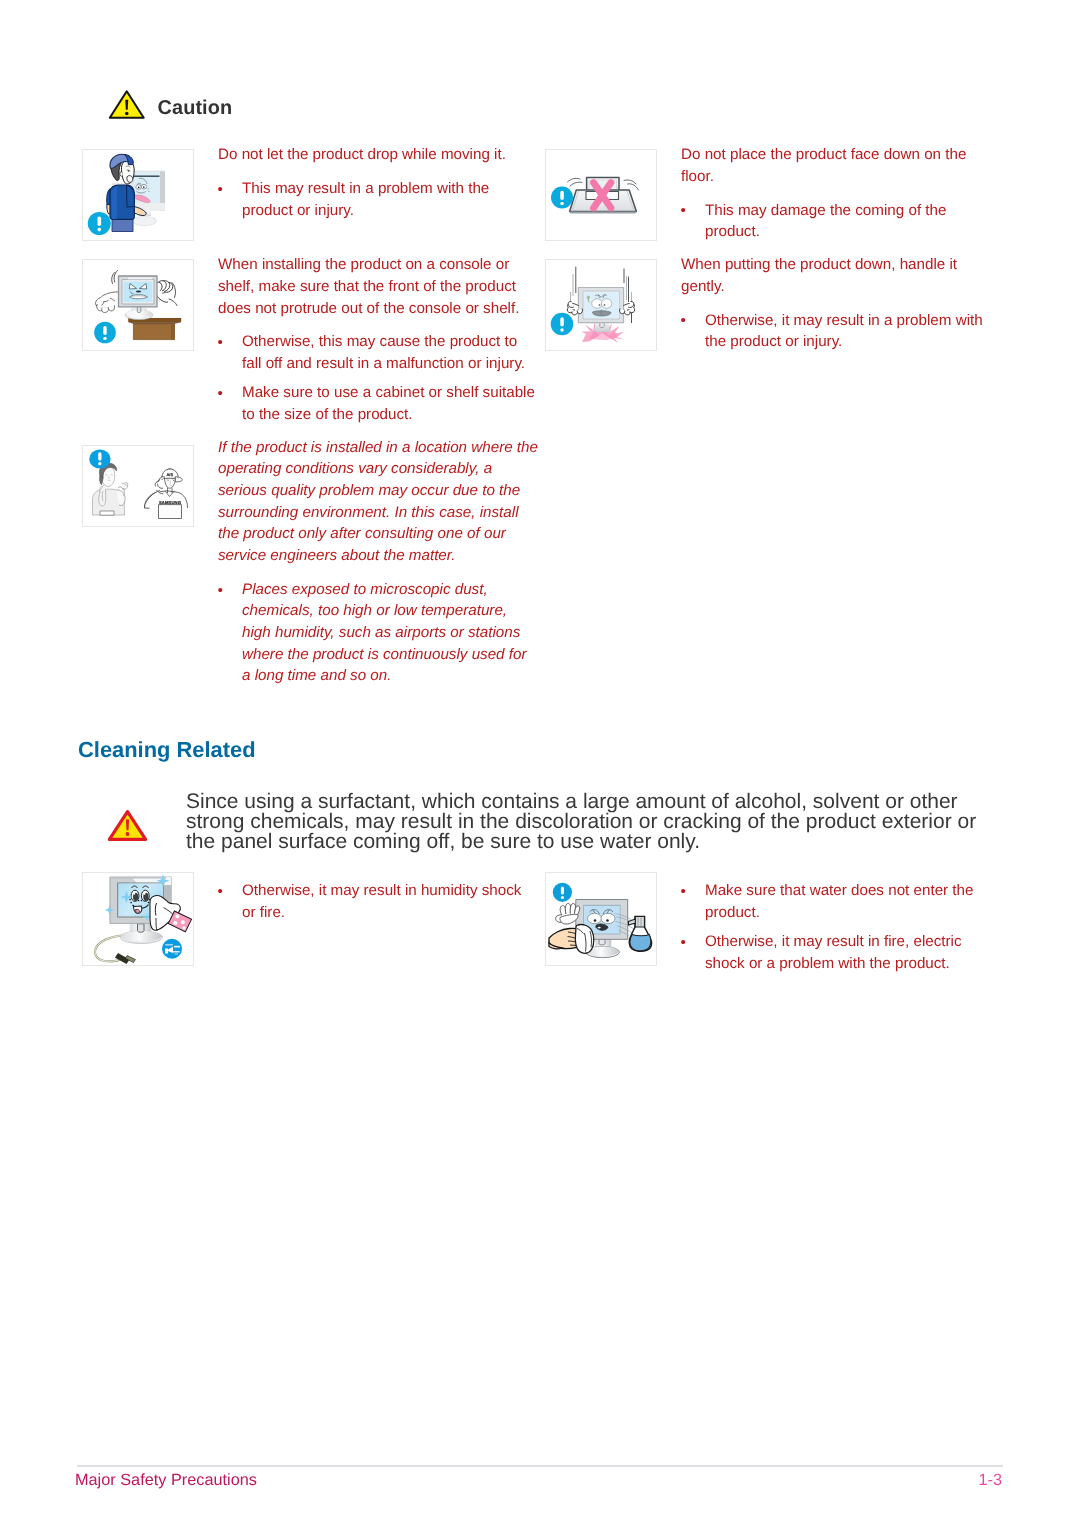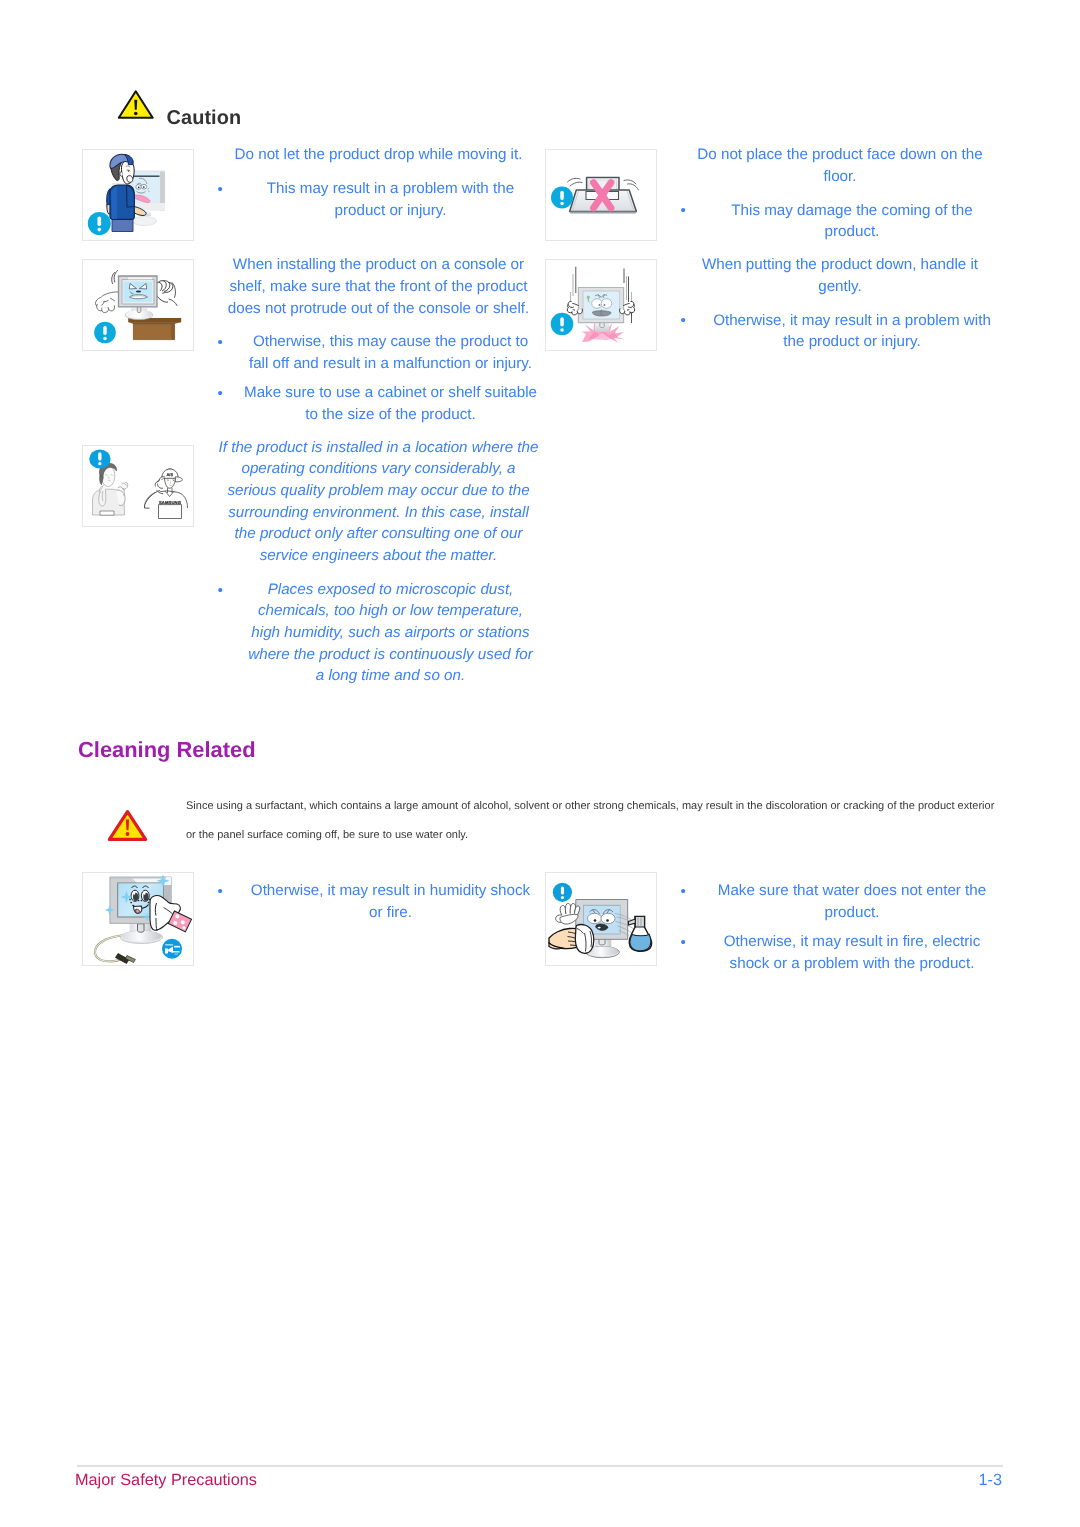--- a/index.html
+++ b/index.html
@@ -2,46 +2,46 @@
 <html><head>
 <meta charset="utf-8">
 <title>Major Safety Precautions</title>
 <style>
   html,body{margin:0;padding:0;background:#ffffff;}
   body{width:1080px;height:1527px;font-family:"Liberation Sans",sans-serif;color:#383838;-webkit-font-smoothing:antialiased;text-rendering:geometricPrecision;}
   .page{position:relative;width:1080px;height:1527px;overflow:hidden;background:#fff;
         transform:translateZ(0);will-change:transform;}
 
   
-  .caution-head{position:absolute;left:117px;top:89px;display:flex;align-items:flex-end;}
+  .caution-head{position:absolute;left:108px;top:89px;display:flex;align-items:flex-start;}
   .caution-head .tri{width:37.5px;height:29px;display:block;margin-top:0.8px;}
   .caution-head .lbl{font-size:19.9px;font-weight:bold;color:#333;margin-left:12px;
                      letter-spacing:0.1px;line-height:1;position:relative;top:9.7px;}
 
   
   .frame{position:absolute;border:1px solid #e6e6e6;background:#fff;box-sizing:border-box;}
   .frame svg{display:block;shape-rendering:geometricPrecision;}
   .frame svg text{paint-order:stroke;-webkit-font-smoothing:antialiased;filter:grayscale(1);}
 
-  .txt{position:absolute;font-size:15.2px;line-height:21.65px;color:#3b82f6;text-align:center;}
+  .txt{position:absolute;font-size:15.2px;line-height:21.65px;color:#b91c1c;}
   .lead{}
   .bl{position:relative;padding-left:24px;margin-top:12.2px;}
   .bl .dot{position:absolute;left:-0.5px;top:0.8px;font-size:15.2px;line-height:21.65px;}
   .bl p{margin:0;}
   .bl + .bl{margin-top:7.5px;}
 
   
-  .sec-title{position:absolute;left:78px;font-size:21.9px;font-weight:bold;color:#a21caf;line-height:1;}
-
-  .warn-para{position:absolute;font-size:11px;line-height:29px;color:#383838;}
+  .sec-title{position:absolute;left:78px;font-size:21.9px;font-weight:bold;color:#0369a1;line-height:1;}
+
+  .warn-para{position:absolute;font-size:21px;line-height:20px;color:#383838;}
 
   
   .foot-rule{position:absolute;left:77px;top:1465px;width:926px;height:2px;background:#dfdfe9;}
   .foot-left{position:absolute;left:75px;top:1471px;font-size:16.3px;color:#be185d;}
-  .foot-right{position:absolute;right:78px;top:1471px;font-size:16.3px;color:#3b82f6;}
+  .foot-right{position:absolute;right:78px;top:1471px;font-size:16.3px;color:#ec4899;}
 </style>
 </head>
 <body>
 
 <div class="page">
 
   <div class="caution-head">
     <svg class="tri" viewBox="0 0 39 31">
       <path d="M19.5 1.4 L37.6 29.6 L1.4 29.6 Z" fill="#ffee00" stroke="#141414" stroke-width="2.2" stroke-linejoin="round"></path>
       <path d="M17.9 10.3 L21.1 10.3 L20.5 21.2 L18.5 21.2 Z" fill="#141414"></path>

